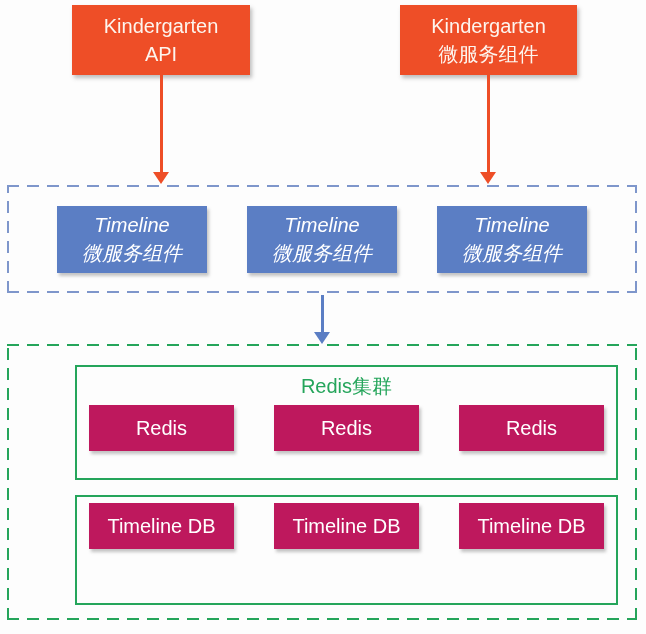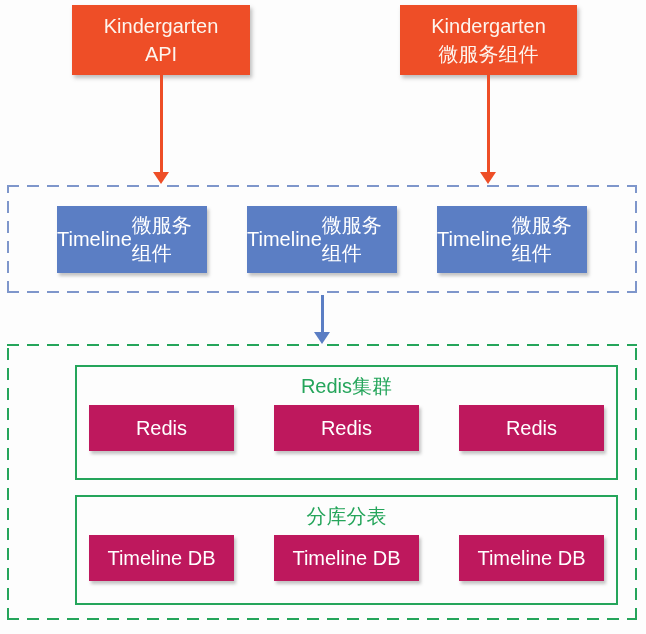--- a/index.html
+++ b/index.html
@@ -74,24 +74,25 @@
       repeating-linear-gradient(90deg, #25a55b 0 12px, transparent 12px 20px),
       repeating-linear-gradient(0deg,  #25a55b 0 12px, transparent 12px 20px),
       repeating-linear-gradient(0deg,  #25a55b 0 12px, transparent 12px 20px);
   }
 
   
   .svc-box {
     width: 150px; height: 67px;
     background: #5b7ec4;
     color: #ffffff;
-    display: flex; flex-direction: row;
+    display: flex; flex-direction: column;
     align-items: center; justify-content: center;
     font-size: 20px; line-height: 28px;
     box-shadow: 2px 3px 3px rgba(110,110,110,0.4);
+    font-style: italic;
   }
 
   
   .storage-group {
     position: absolute;
     left: 45px; width: 543px;
     border: 2px solid #25a55b;
     background: #fdfdfd;
     margin-left: 23px;
   }
@@ -164,21 +165,20 @@
     <div class="storage-group redis">
       <div class="storage-title">Redis集群</div>
       <div class="storage-row">
         <div class="store-box">Redis</div>
         <div class="store-box">Redis</div>
         <div class="store-box">Redis</div>
       </div>
     </div>
 
     <div class="storage-group db">
-      <div class="storage-title">分库分表</div>
       <div class="storage-row">
         <div class="store-box">Timeline DB</div>
         <div class="store-box">Timeline DB</div>
         <div class="store-box">Timeline DB</div>
       </div>
     </div>
 
   </div>
 
 </div>

